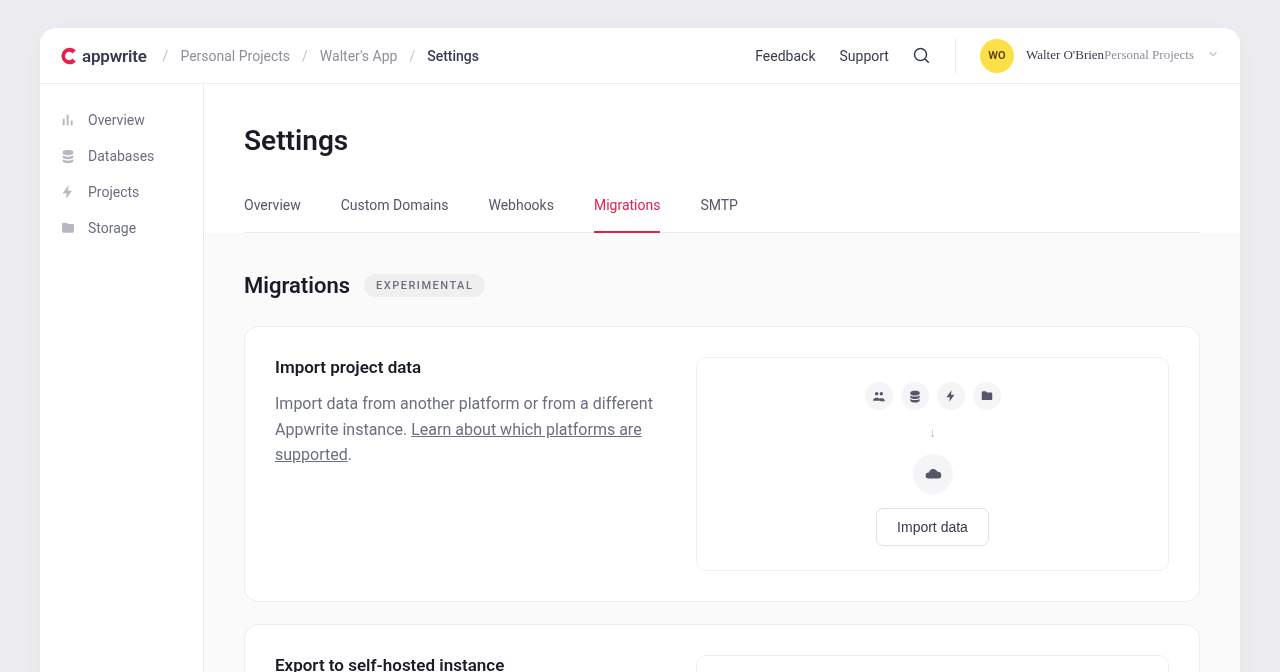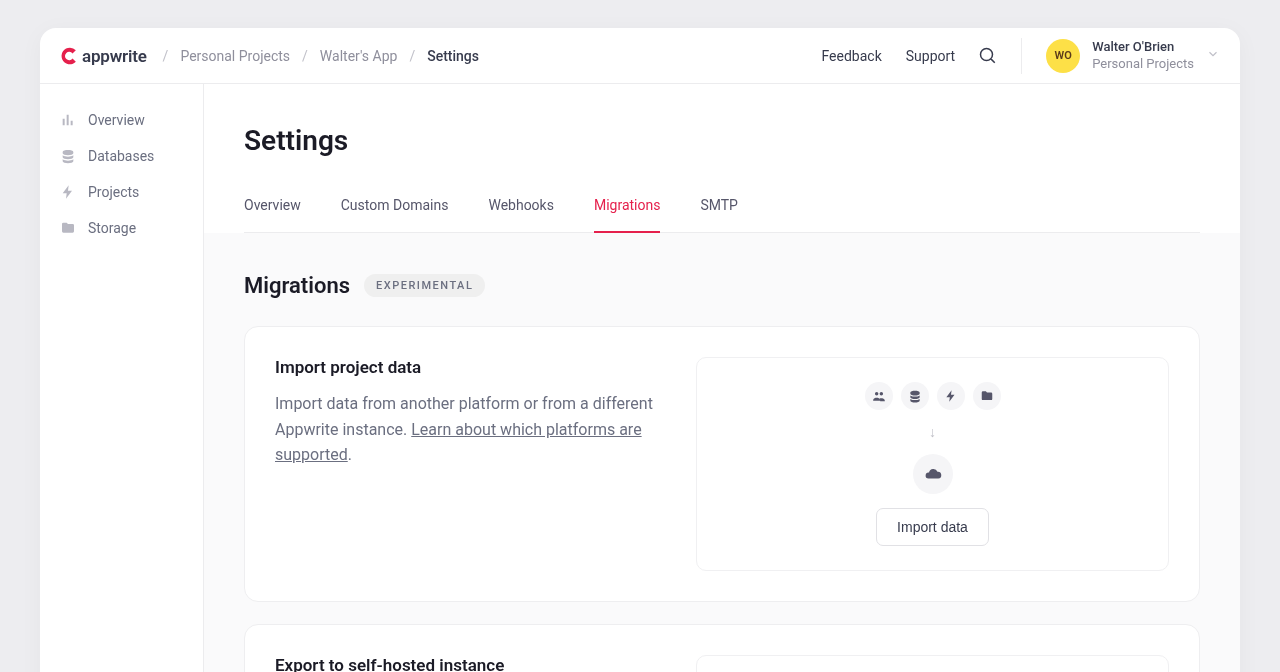--- a/index.html
+++ b/index.html
@@ -56,21 +56,21 @@
 .header-link{font-size:14px;color:#373b4d;cursor:pointer;}
 .search-btn{cursor:pointer;display:flex;align-items:center;}
 .vdiv{width:1px;height:36px;background:#ececee;}
 .account{display:flex;align-items:center;gap:12px;cursor:pointer;}
 .avatar{
   width:34px;height:34px;border-radius:50%;
   background:#fde047;
   display:flex;align-items:center;justify-content:center;
   font-size:11px;font-weight:600;color:#5a3a1a;
 }
-.account-text{display:flex;flex-direction:column;line-height:1.25;}
+.account-text{display:flex;flex-direction:row;line-height:1.25;font-family:Liberation Serif, serif;}
 .account-name{font-size:13px;font-weight:500;color:#373b4d;}
 .account-sub{font-size:13px;color:#8f8f9c;}
 .chevron{color:#bfbfc8;}
 
 .body{flex:1;display:flex;overflow:hidden;}
 .sidebar{
   width:164px;
   border-right:1px solid #ececee;
   padding:18px 10px;
   position:relative;

